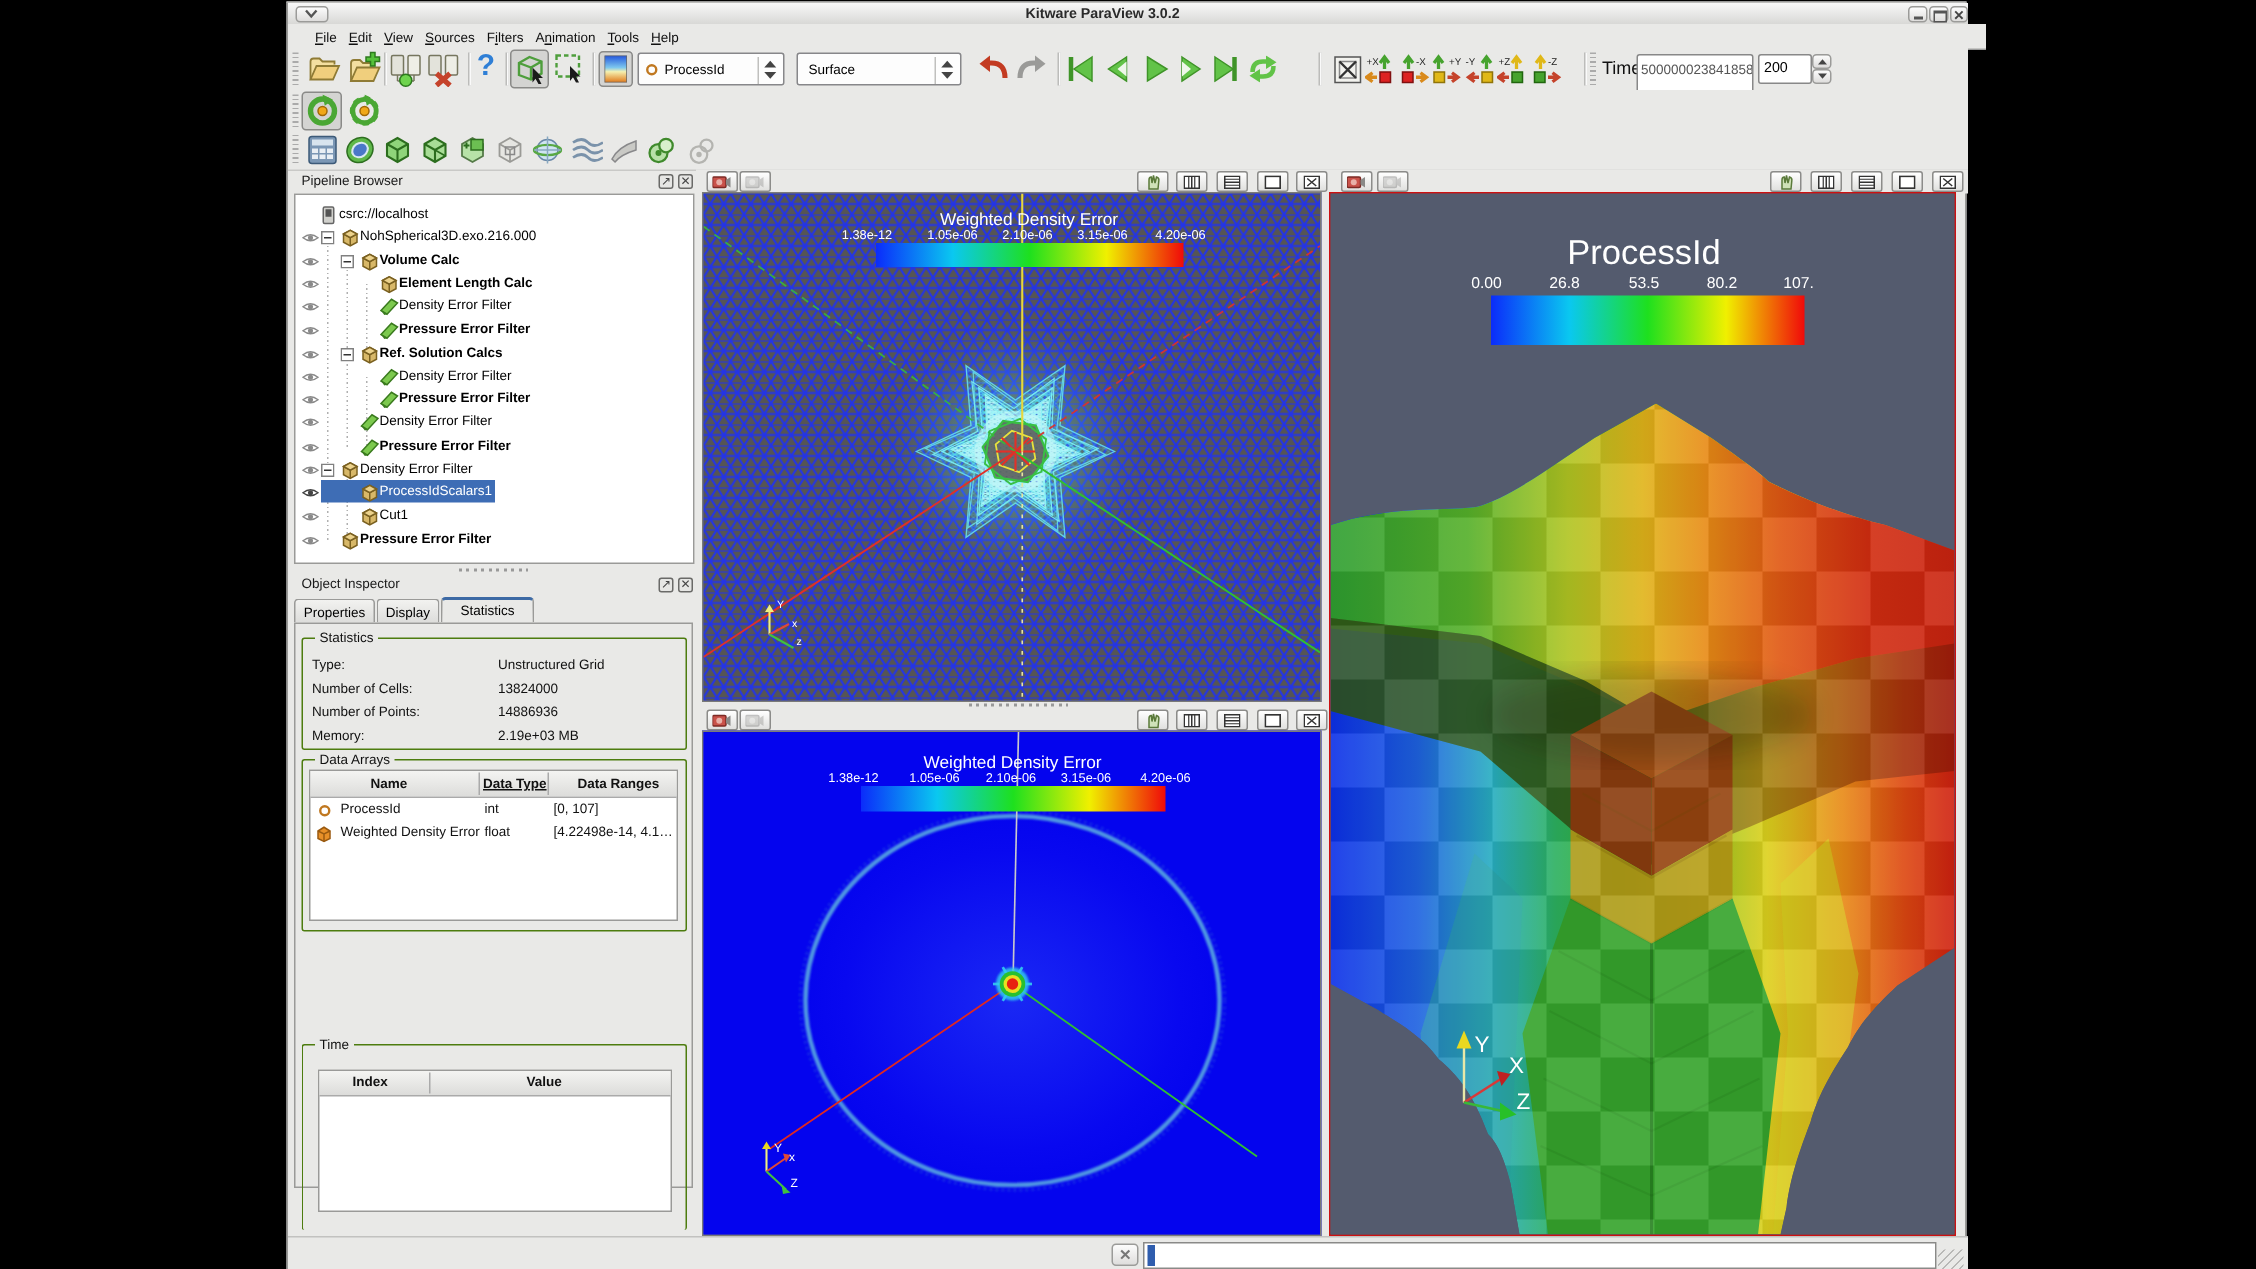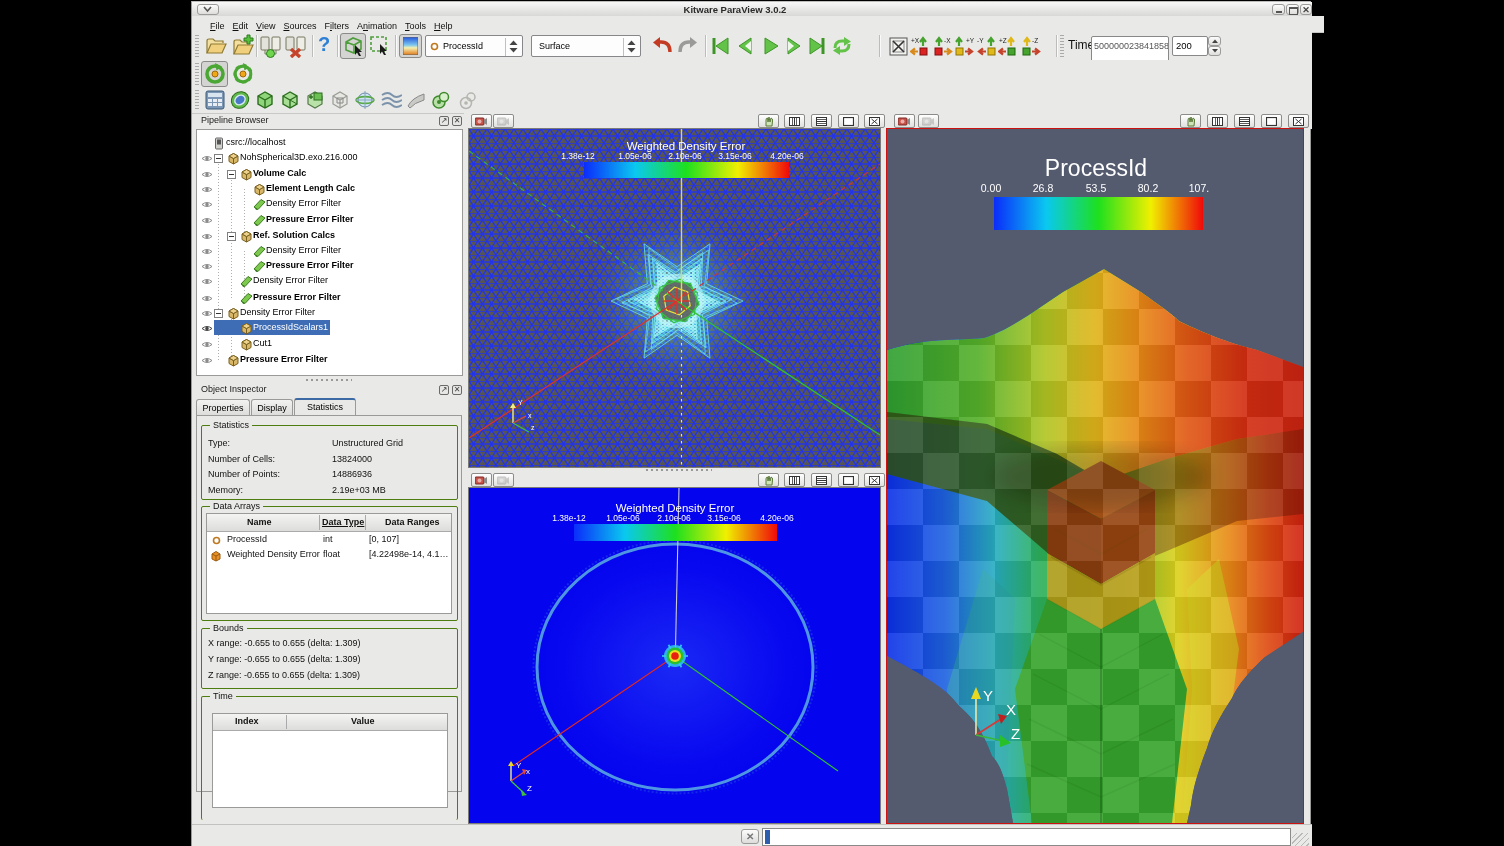--- a/index.html
+++ b/index.html
@@ -482,26 +482,20 @@
           <span class="stat" style="left:116px;top:20px;">int</span>
           <span class="stat" style="left:162px;top:20px;">[0, 107]</span>
    <svg class="ab" style="left:3px;top:36px;" width="12" height="12">
             <path d="M2 4 L6 1.5 L10 4 L10 9 L6 11 L2 9 Z" fill="#e89028" stroke="#9a5a10"></path>
             <path d="M2 4 L6 6 L10 4 M6 6 L6 11" stroke="#9a5a10" fill="none"></path>
           </svg>
    <span class="stat" style="left:20px;top:35px;">Weighted Density Error</span>
           <span class="stat" style="left:116px;top:35px;">float</span>
           <span class="stat" style="left:162px;top:35px;">[4.22498e-14, 4.1…</span>
   </div>
- </div>
- <div class="gbox" style="left:5px;top:230px;width:255px;height:59px;">
-  <span class="glab">Bounds</span>
-  <span class="stat" style="left:6px;top:9px;">X range: -0.655 to 0.655 (delta: 1.309)</span>
-  <span class="stat" style="left:6px;top:25px;">Y range: -0.655 to 0.655 (delta: 1.309)</span>
-  <span class="stat" style="left:6px;top:41px;">Z range: -0.655 to 0.655 (delta: 1.309)</span>
  </div>
  <div class="gbox" style="left:5px;top:298px;width:255px;height:123px;border-bottom:0;">
   <span class="glab">Time</span>
   <div class="ab" style="left:10px;top:16px;width:236px;height:95px;background:#fff;border:1px solid #9a9a98;box-sizing:border-box;">
    <div class="ab" style="left:0;top:0;width:234px;height:16px;background:linear-gradient(#f4f4f2,#dcdcda);border-bottom:1px solid #aaa;"></div>
    <div class="ab" style="left:73px;top:1px;width:1px;height:14px;background:#aaa;"></div>
    <span class="stat b" style="left:22px;top:2px;">Index</span>
           <span class="stat b" style="left:138px;top:2px;">Value</span>
   </div>
  </div>

